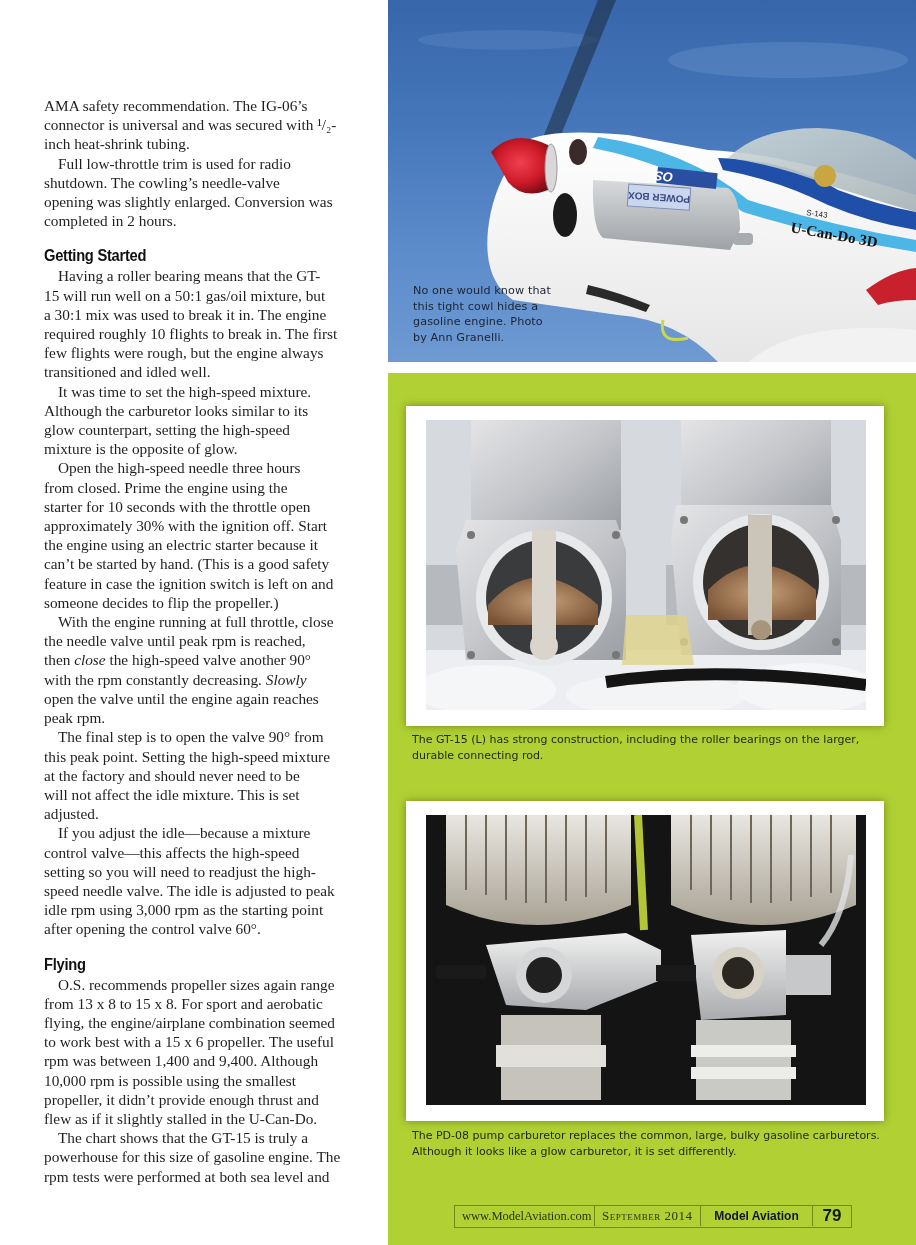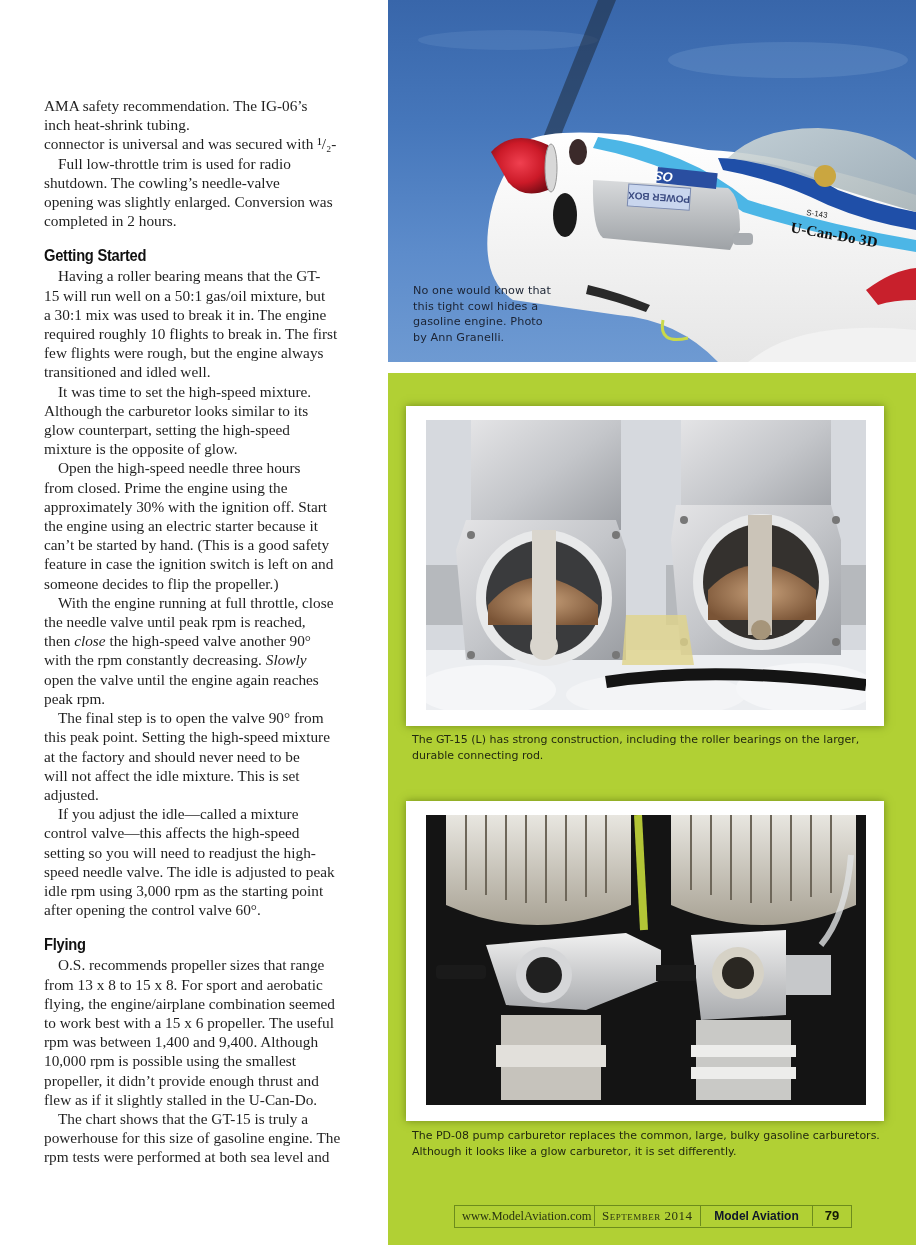--- a/index.html
+++ b/index.html
@@ -61,31 +61,31 @@
       border: 1.5px solid #6d8c1c;
     }
     .folio > div {
       height: 20px; line-height: 20px; padding: 0 7px; border-right: 1.5px solid #6d8c1c;
       color: #2a3510; white-space: nowrap;
     }
     .folio > div:last-child { border-right: none; }
     .folio .url { font-family: "Liberation Serif", serif; font-size: 12.5px; width: 140px; }
     .folio .issue { font-family: "Liberation Serif", serif; font-size: 13px; width: 106px; font-variant: small-caps; letter-spacing: 0.5px; }
     .folio .mag { font-family: "Liberation Sans", sans-serif; font-weight: bold; font-size: 12px; width: 112px; text-align: center; color: #0f172a; }
-    .folio .page { font-family: "Liberation Sans", sans-serif; font-weight: bold; font-size: 13px; width: 38px; text-align: center; color: #141a05; }
+    .folio .page { font-family: "Liberation Sans", sans-serif; font-weight: bold; font-size: 17px; width: 38px; text-align: center; color: #141a05; }
   </style>
 </head>
 <body>
 
 <div class="text-col">
   <div id="intro">
       <div>
         <span class="line">AMA safety recommendation. The IG-06’s</span>
+        <span class="line">connector is universal and was secured with ¹/₂-</span>
         <span class="line">inch heat-shrink tubing.</span>
-        <span class="line">connector is universal and was secured with ¹/₂-</span>
       </div>
       <div>
         <span class="line indent">Full low-throttle trim is used for radio</span>
         <span class="line">shutdown. The cowling’s needle-valve</span>
         <span class="line">opening was slightly enlarged. Conversion was</span>
         <span class="line">completed in 2 hours.</span>
       </div>
     </div>
   <div id="sections">
       <h2>Getting Started</h2>
@@ -99,20 +99,21 @@
       </div>
       <div>
         <span class="line indent">It was time to set the high-speed mixture.</span>
         <span class="line">Although the carburetor looks similar to its</span>
         <span class="line">glow counterpart, setting the high-speed</span>
         <span class="line">mixture is the opposite of glow.</span>
       </div>
       <div>
         <span class="line indent">Open the high-speed needle three hours</span>
         <span class="line">from closed. Prime the engine using the</span>
+        <span class="line">starter for 10 seconds with the throttle open</span>
         <span class="line">approximately 30% with the ignition off. Start</span>
         <span class="line">the engine using an electric starter because it</span>
         <span class="line">can’t be started by hand. (This is a good safety</span>
         <span class="line">feature in case the ignition switch is left on and</span>
         <span class="line">someone decides to flip the propeller.)</span>
       </div>
       <div>
         <span class="line indent">With the engine running at full throttle, close</span>
         <span class="line">the needle valve until peak rpm is reached,</span>
         <span class="line">then <em>close</em> the high-speed valve another 90°</span>
@@ -121,30 +122,30 @@
         <span class="line">peak rpm.</span>
       </div>
       <div>
         <span class="line indent">The final step is to open the valve 90° from</span>
         <span class="line">this peak point. Setting the high-speed mixture</span>
         <span class="line">at the factory and should never need to be</span>
         <span class="line">will not affect the idle mixture. This is set</span>
         <span class="line">adjusted.</span>
       </div>
       <div>
-        <span class="line indent">If you adjust the idle—called a mixture</span>
+        <span class="line indent">If you adjust the idle—because a mixture</span>
         <span class="line">control valve—this affects the high-speed</span>
         <span class="line">setting so you will need to readjust the high-</span>
         <span class="line">speed needle valve. The idle is adjusted to peak</span>
         <span class="line">idle rpm using 3,000 rpm as the starting point</span>
         <span class="line">after opening the control valve 60°.</span>
       </div>
       <h2>Flying</h2>
       <div>
-        <span class="line indent">O.S. recommends propeller sizes that range</span>
+        <span class="line indent">O.S. recommends propeller sizes again range</span>
         <span class="line">from 13 x 8 to 15 x 8. For sport and aerobatic</span>
         <span class="line">flying, the engine/airplane combination seemed</span>
         <span class="line">to work best with a 15 x 6 propeller. The useful</span>
         <span class="line">rpm was between 1,400 and 9,400. Although</span>
         <span class="line">10,000 rpm is possible using the smallest</span>
         <span class="line">propeller, it didn’t provide enough thrust and</span>
         <span class="line">flew as if it slightly stalled in the U-Can-Do.</span>
       </div>
       <div>
         <span class="line indent">The chart shows that the GT-15 is truly a</span>

